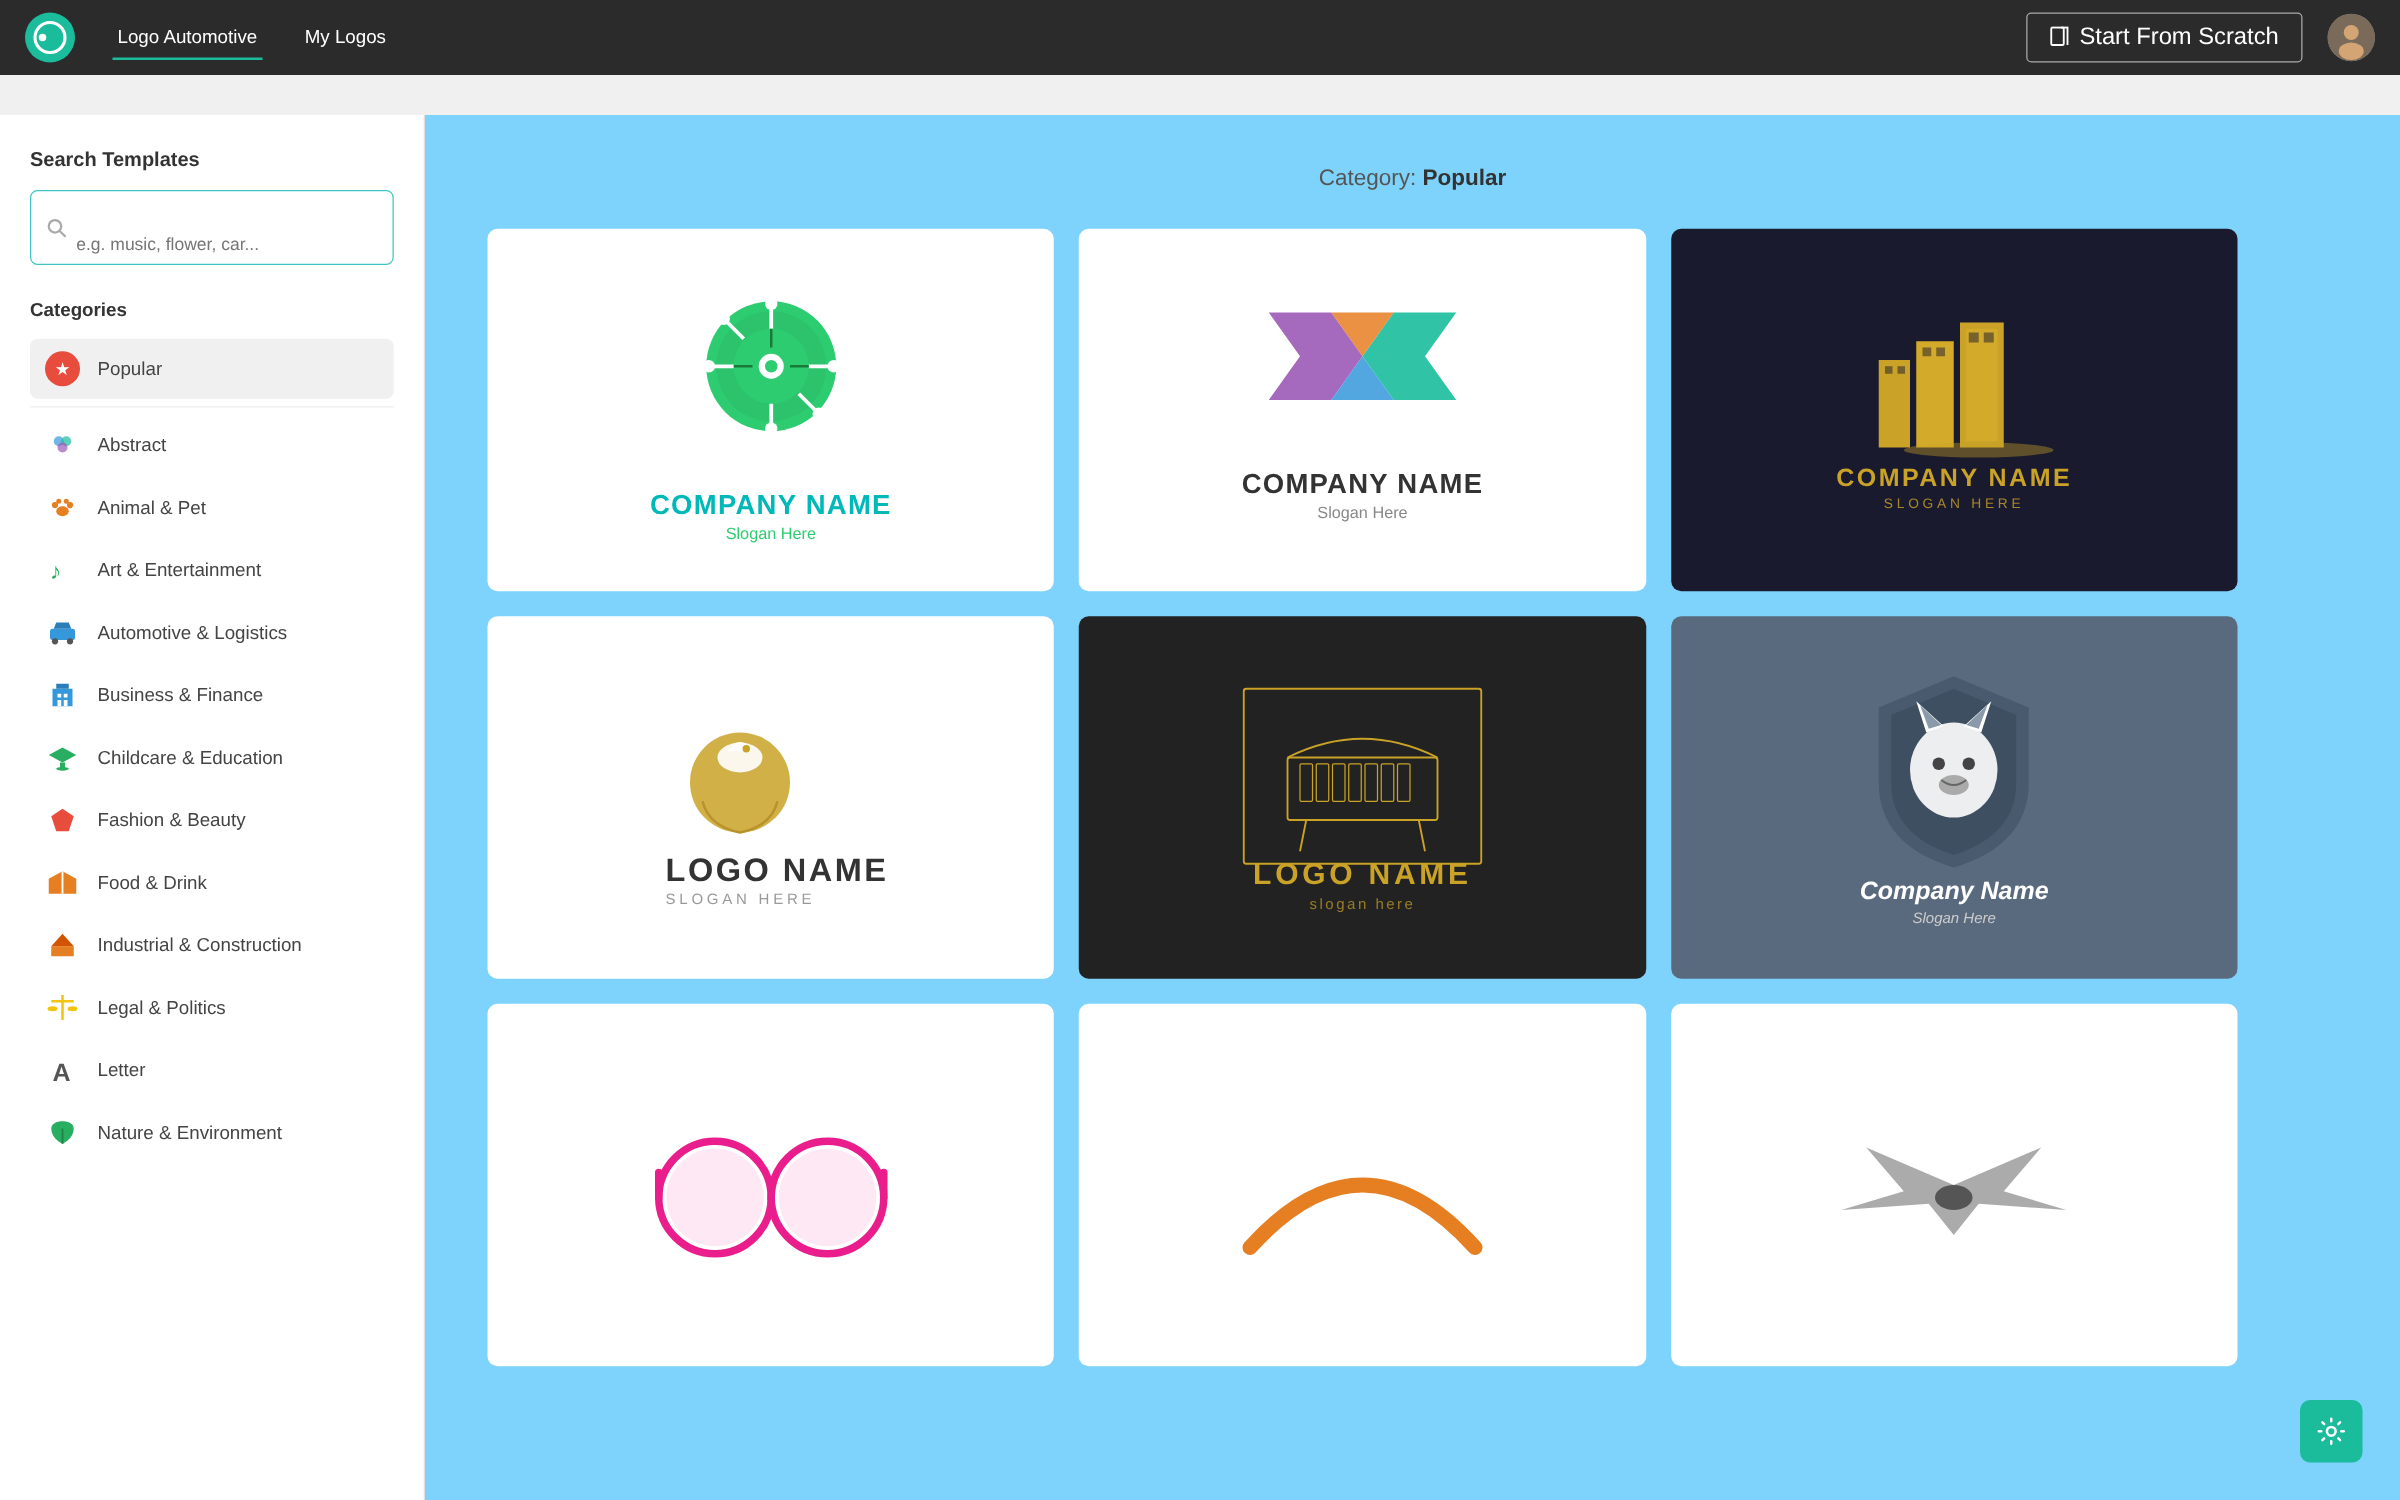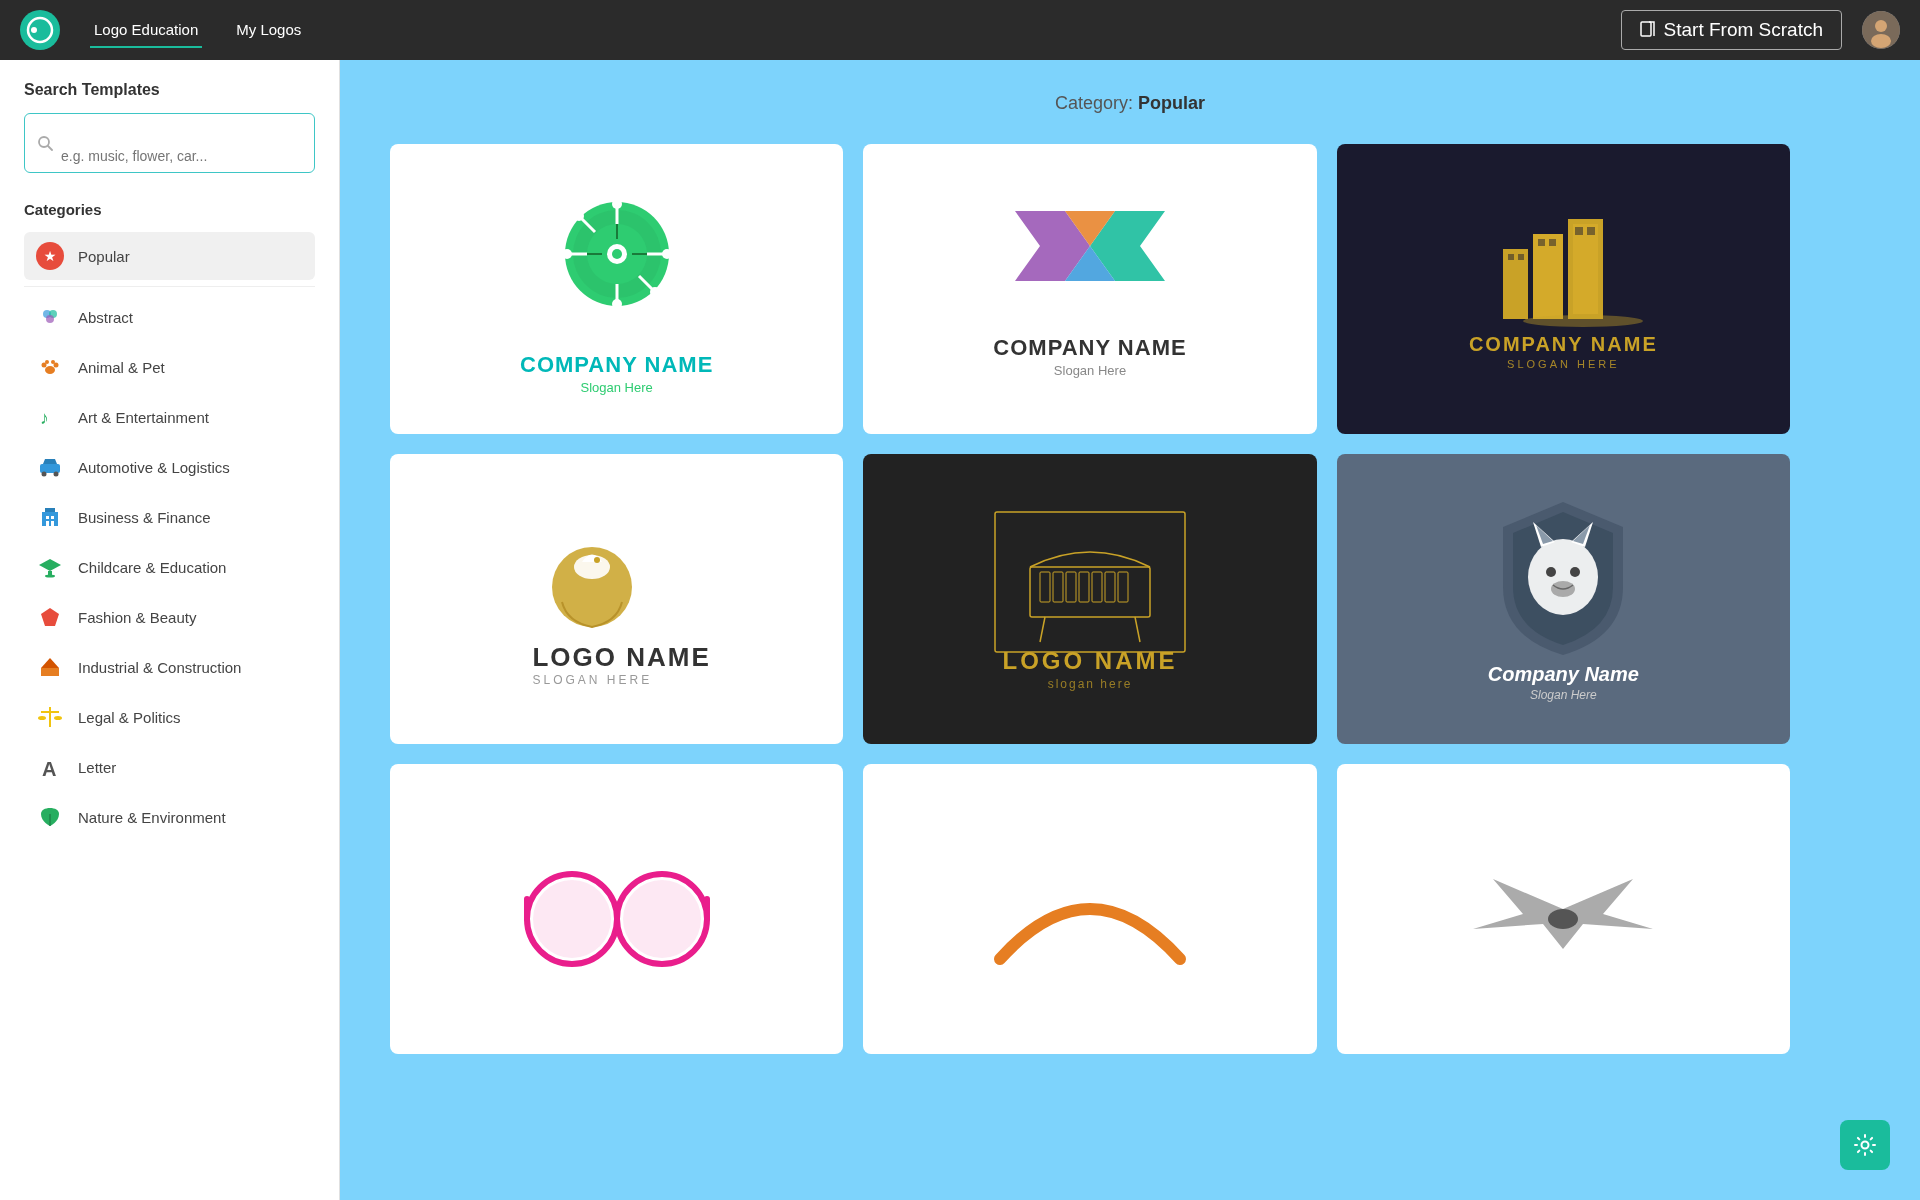--- a/index.html
+++ b/index.html
@@ -29,21 +29,21 @@
       padding: 8px 18px; border-radius: 4px; cursor: pointer; font-size: 19px;
     }
     .avatar {
       width: 38px; height: 38px; border-radius: 50%;
       background: #888; overflow: hidden; display: flex; align-items: center; justify-content: center;
       cursor: pointer;
     }
     .avatar svg { width: 38px; height: 38px; }
 
     
-    .layout { display: flex; padding-top: 53px; min-height: 1200px; justify-content: center; }
+    .layout { display: flex; padding-top: 92px; min-height: 1200px; justify-content: center; }
 
     
     .sidebar {
       width: 340px; min-width: 340px; background: #fff;
       padding: 28px 24px; overflow-y: auto;
       border-right: 1px solid #e0e0e0;
     }
     .search-label { font-size: 16px; font-weight: 600; color: #333; margin-bottom: 14px; }
     .search-box {
       display: flex; align-items: center;
@@ -98,21 +98,21 @@
 <body>
 
 <nav class="navbar">
   <div class="nav-logo">
     <svg width="28" height="28" viewBox="0 0 28 28" fill="none">
       <circle cx="14" cy="14" r="12" stroke="white" stroke-width="2.5" fill="none"></circle>
       <circle cx="8" cy="14" r="3" fill="white"></circle>
     </svg>
   </div>
   <div class="nav-links">
-    <a class="nav-link active">Logo Education</a>
+    <a class="nav-link active">Logo Automotive</a>
     <a class="nav-link">My Logos</a>
   </div>
   <div class="nav-right">
     <button class="start-scratch-btn">
       <svg width="16" height="18" viewBox="0 0 16 18" fill="none">
         <rect x="1" y="1" width="10" height="14" rx="1" stroke="white" stroke-width="1.5" fill="none"></rect>
         <polyline points="9,1 14,1 14,15" stroke="white" stroke-width="1.5" fill="none"></polyline>
       </svg>
       <span>Start From Scratch</span>
     </button>
@@ -220,20 +220,29 @@
 
     <div class="cat-item">
       <div class="cat-icon">
         <svg width="26" height="26" viewBox="0 0 26 26">
           <polygon points="13,4 22,10 18,22 8,22 4,10" fill="#e74c3c"></polygon>
         </svg>
       </div>
       <span>Fashion &amp; Beauty</span>
     </div>
 
+    <div class="cat-item">
+      <div class="cat-icon">
+        <svg width="26" height="26" viewBox="0 0 26 26">
+          <polygon points="13,4 24,10 24,22 2,22 2,10" fill="#e67e22" rx="2"></polygon>
+          <line x1="13" y1="4" x2="13" y2="22" stroke="white" stroke-width="1.5"></line>
+        </svg>
+      </div>
+      <span>Food &amp; Drink</span>
+    </div>
 
     <div class="cat-item">
       <div class="cat-icon">
         <svg width="26" height="26" viewBox="0 0 26 26">
           <rect x="4" y="14" width="18" height="8" fill="#e67e22"></rect>
           <polygon points="4,14 13,4 22,14" fill="#d35400"></polygon>
         </svg>
       </div>
       <span>Industrial &amp; Construction</span>
     </div>

